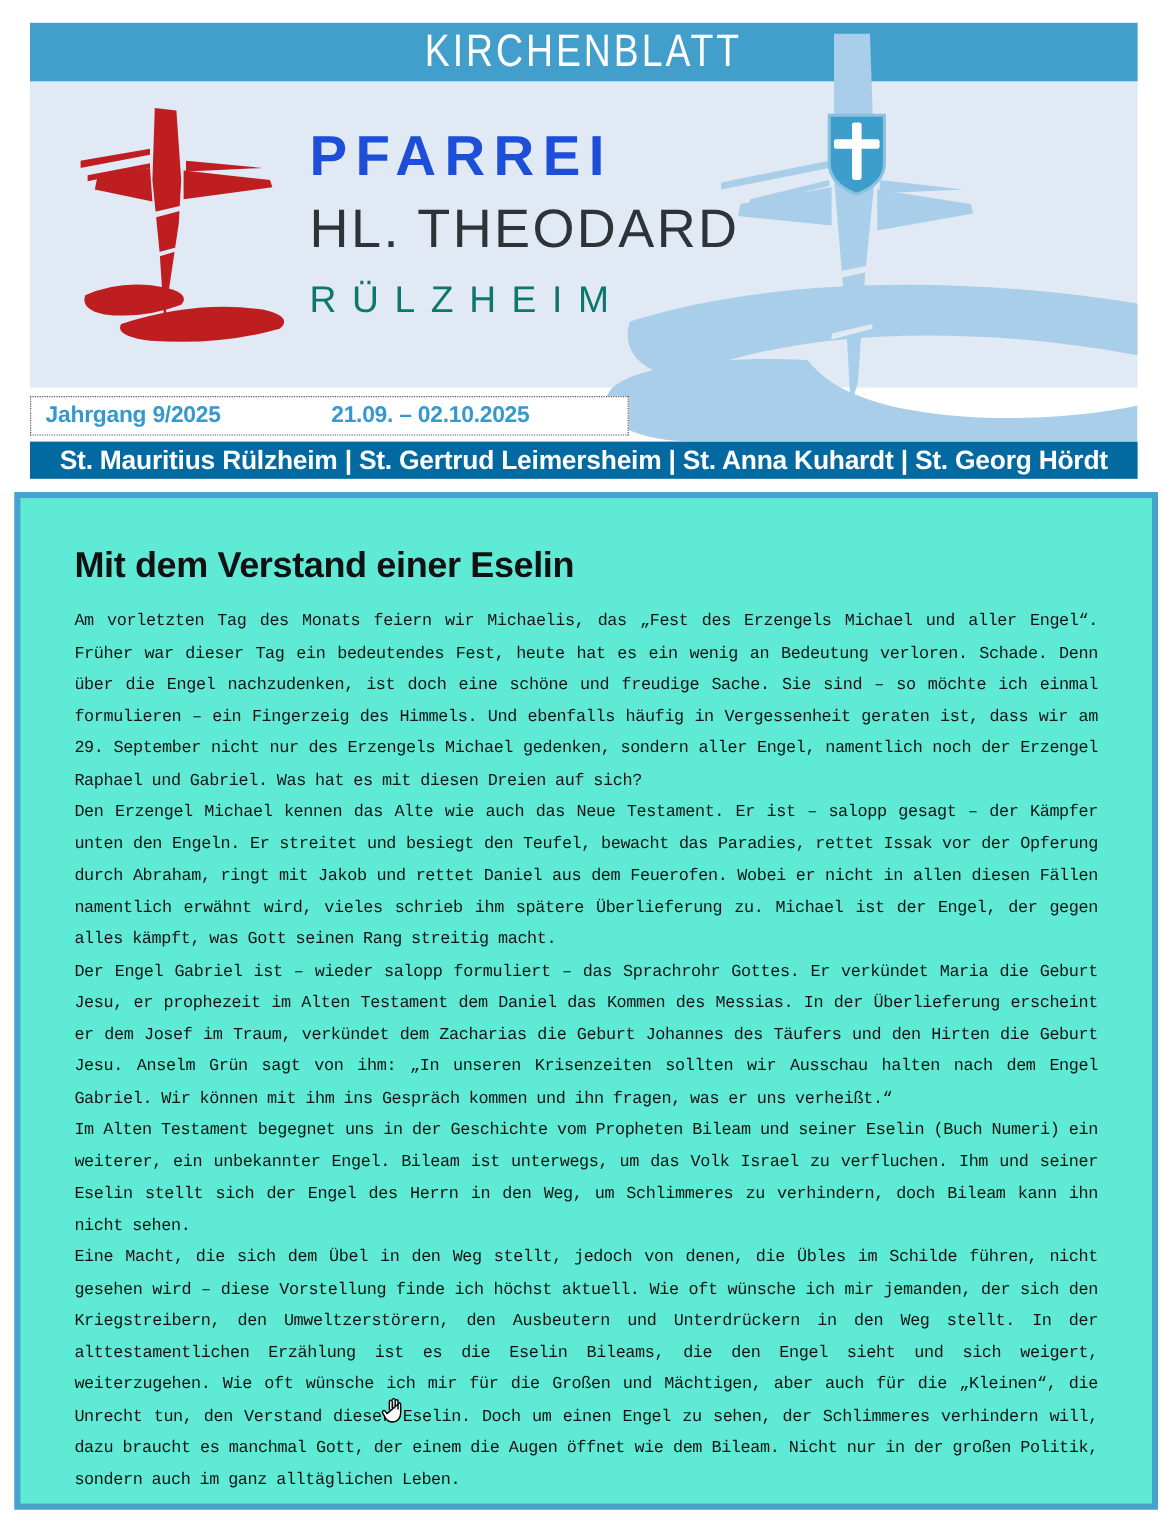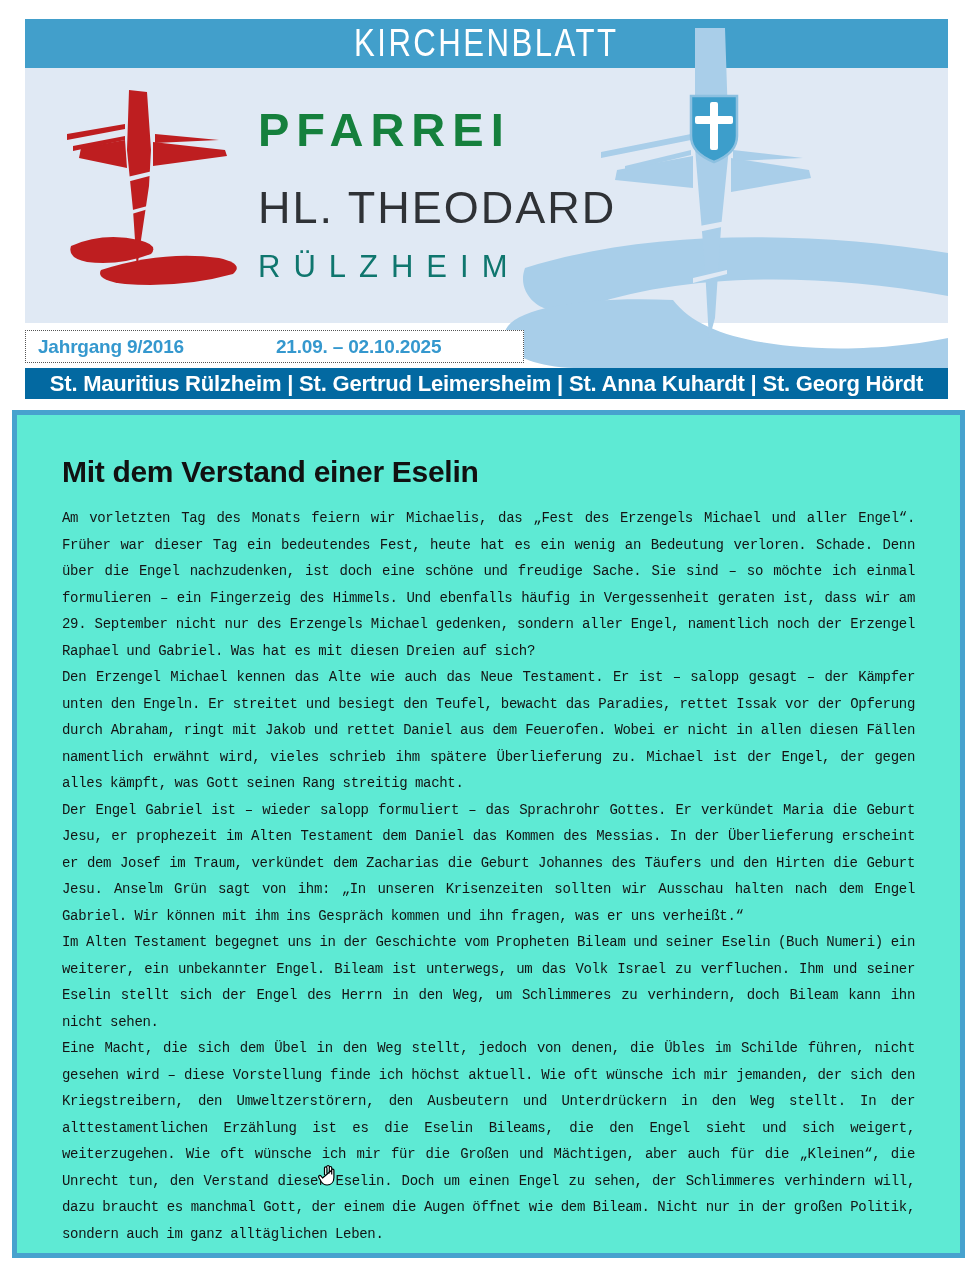--- a/index.html
+++ b/index.html
@@ -20,22 +20,22 @@
   .header {
     position:absolute; left:25px; top:68px; width:923px; height:255px;
     background:#E0E9F4;
   }
   .river-svg {
     position:absolute; left:25px; top:68px; width:923px; height:300px;
     z-index:1; pointer-events:none;
   }
   .red-logo  { position:absolute; left:42px;  top:22px;  width:185px; height:200px; z-index:2; }
   .parish-text { position:absolute; left:233px; top:34px; z-index:2; white-space:nowrap; }
-  .parish-name { font-size:47px; font-weight:700; letter-spacing:7px; color:#15803d; }
-  .parish-sub  { font-size:45px; font-weight:400; letter-spacing:2px; color:#2F3236; margin-top:25px; }
+  .parish-name { font-size:47px; font-weight:700; letter-spacing:7px; color:#1d4ed8; }
+  .parish-sub  { font-size:45px; font-weight:400; letter-spacing:2px; color:#2F3236; margin-top:8px; }
   .parish-city { font-size:31px; font-weight:400; letter-spacing:13px; color:#0f766e; margin-top:15px; }
   .blue-cross { position:absolute; left:556px; top:-40px; width:240px; height:330px; z-index:3; }
   
   .issue-box {
     position:absolute; left:25px; top:330px; width:499px; height:33px;
     background:#ffffff; border:1px dotted #555; box-sizing:border-box;
     display:flex; align-items:center; z-index:4;
     font-weight:700; color:#3598CE; font-size:19px; letter-spacing:-0.2px;
   }
   .issue-volume { margin-left:12px; width:238px; }
@@ -129,21 +129,21 @@
   <svg class="river-svg" viewBox="0 0 923 300">
     <g fill="#A8CEE9">
 
       <path d="M500 200 C620 162 780 162 923 185 L923 228 C770 200 640 210 558 240 C518 254 490 226 500 200 Z"></path>
 
       <path d="M648 232 C668 258 706 272 765 278 C825 284 885 278 923 270 L923 300 L556 300 C498 300 468 278 483 258 C498 238 570 228 648 232 Z"></path>
     </g>
   </svg>
 
   <div class="issue-box">
-    <span class="issue-volume">Jahrgang 9/2016</span>
+    <span class="issue-volume">Jahrgang 9/2025</span>
     <span class="issue-dates">21.09. – 02.10.2025</span>
   </div>
 
   <div class="parish-bar">
     <span class="parish-bar-text">St. Mauritius Rülzheim | St. Gertrud Leimersheim | St. Anna Kuhardt | St. Georg Hördt</span>
   </div>
 
   <div class="content">
     <h1 class="article-title">Mit dem Verstand einer Eselin</h1>
     <div class="article-body">

